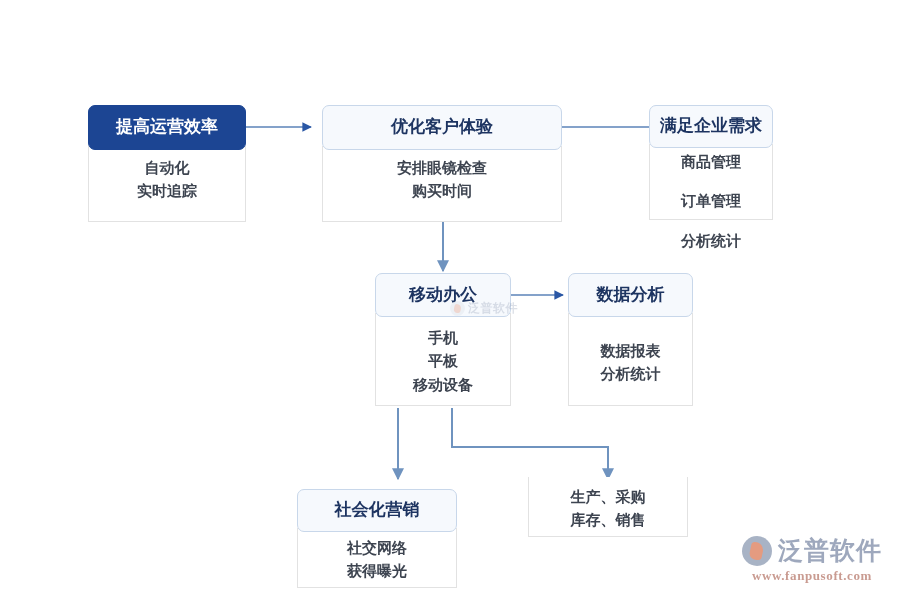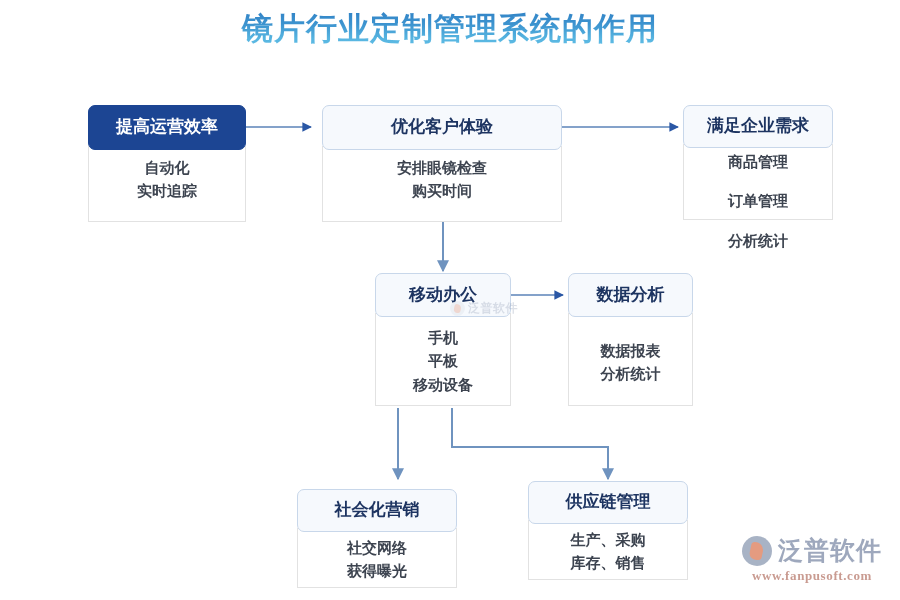--- a/index.html
+++ b/index.html
@@ -172,21 +172,20 @@
     color: #c08a7e;
     letter-spacing: 0.6px;
     font-family: "Liberation Serif", "DejaVu Serif", serif;
   }
 </style>
 </head>
 <body>
 
 <div id="canvas">
 
-  <div class="page-title">镜片行业定制管理系统的作用</div>
 
   <svg id="connectors" viewBox="0 0 900 600" width="900" height="600" xmlns="http://www.w3.org/2000/svg">
     <defs>
       <marker id="arrow-dark" viewBox="0 0 10 10" refX="9" refY="5" markerWidth="6" markerHeight="6" orient="auto-start-reverse">
         <path d="M 0 0 L 10 5 L 0 10 z" fill="#2a57a5"></path>
       </marker>
       <marker id="arrow-light" viewBox="0 0 10 10" refX="9" refY="5" markerWidth="6" markerHeight="6" orient="auto-start-reverse">
         <path d="M 0 0 L 10 5 L 0 10 z" fill="#6f93bf"></path>
       </marker>
     </defs>
@@ -213,21 +212,21 @@
   </div>
 
   <div class="node" style="left:88px; top:105px; width:158px;">
     <div class="node-head primary" style="height:45px;">提高运营效率</div>
     <div class="node-body" style="height:76px;">
       <span class="line">自动化</span>
       <span class="line">实时追踪</span>
     </div>
   </div>
 
-  <div class="node" style="left:683px; top:105px; width:150px;">
+  <div class="node" style="left:649px; top:105px; width:124px;">
     <div class="node-head" style="height:43px;">满足企业需求</div>
     <div class="node-body" style="height:76px; padding-top:6px;gap:16px;">
       <span class="line">商品管理</span>
       <span class="line">订单管理</span>
       <span class="line">分析统计</span>
     </div>
   </div>
 
   <div class="node" style="left:375px; top:273px; width:136px;">
     <div class="node-head" style="height:44px;">移动办公</div>
@@ -253,21 +252,20 @@
 
   <div class="node" style="left:297px; top:481px; width:160px;margin-top:8px;">
     <div class="node-head" style="height:43px;">社会化营销</div>
     <div class="node-body" style="height:60px; padding-top:8px;">
       <span class="line">社交网络</span>
       <span class="line">获得曝光</span>
     </div>
   </div>
 
   <div class="node" style="left:528px; top:481px; width:160px;">
-    <div class="node-head" style="height:43px;">供应链管理</div>
     <div class="node-body" style="height:60px; padding-top:8px;">
       <span class="line">生产、采购</span>
       <span class="line">库存、销售</span>
     </div>
   </div>
 
   <div class="brand">
     <div class="brand-row">
       <span class="brand-mark"></span>
       <span class="brand-name">泛普软件</span>

